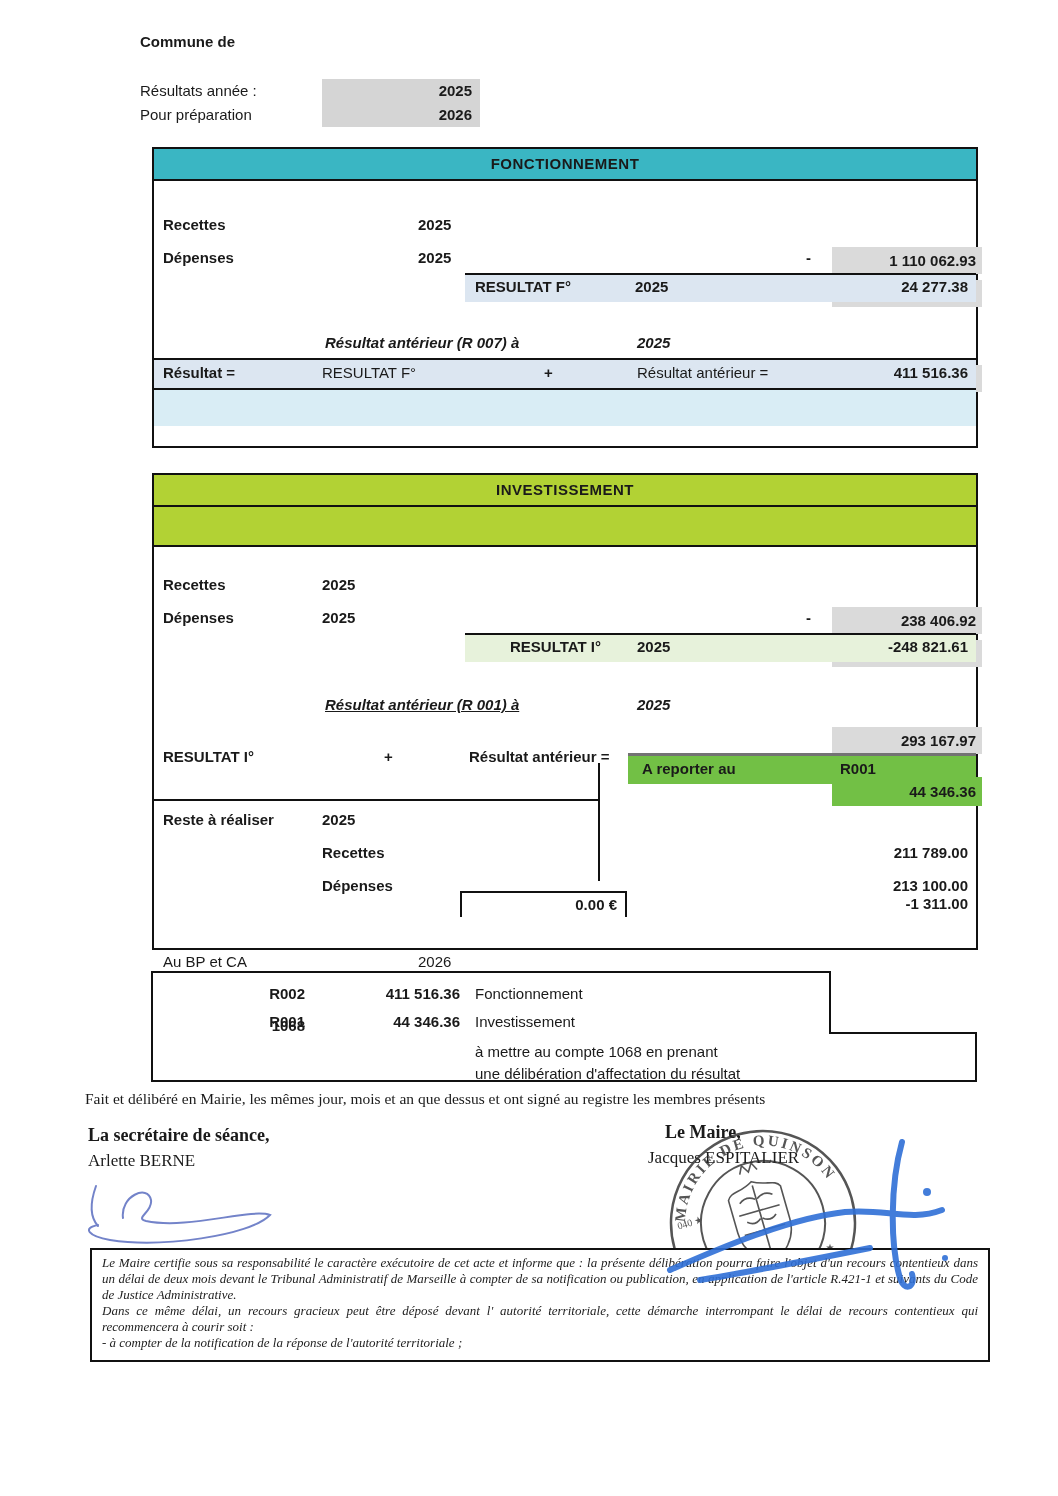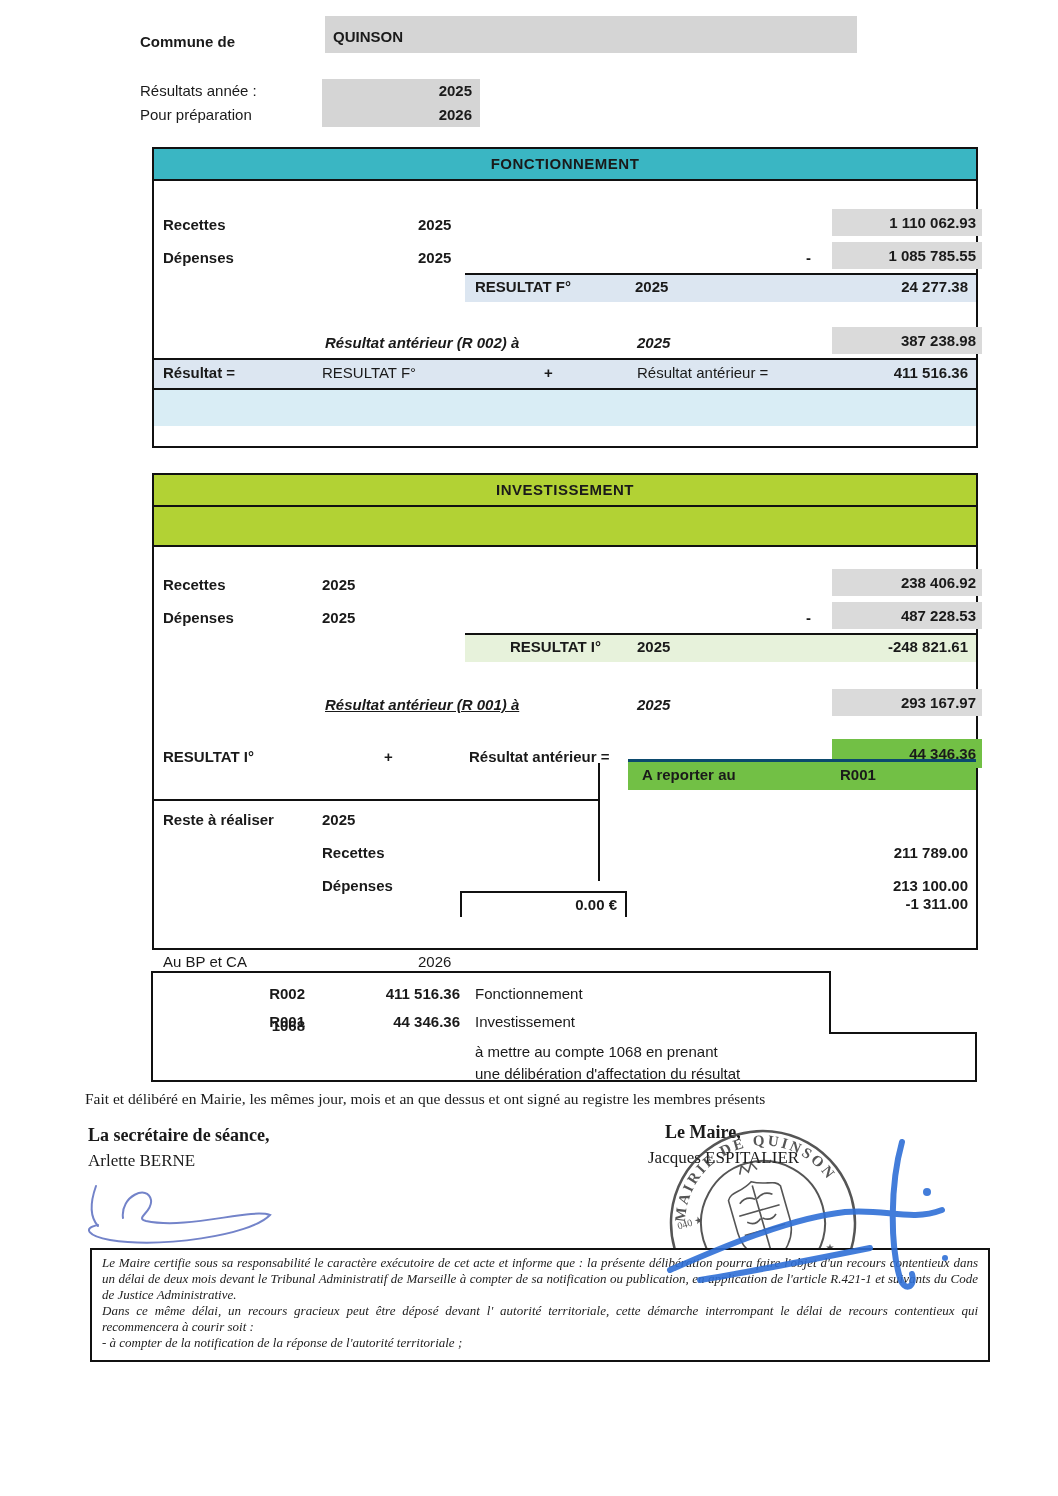--- a/index.html
+++ b/index.html
@@ -5,40 +5,37 @@
   html,body{margin:0;padding:0;background:#ffffff;}
   #page{position:relative;width:1058px;height:1444px;background:#fff;overflow:hidden;
         font-family:"Liberation Sans",sans-serif;color:#1a1a1a;}
   .abs{position:absolute;}
   .b{font-weight:bold;}
   .i{font-style:italic;}
   .serif{font-family:"Liberation Serif",serif;}
   .t15{font-size:15px;line-height:20px;}
   .right{text-align:right;}
   .graybox{background:#d5d5d5;}
-  .cell{background:#dadada;height:27px;line-height:27px;text-align:right;padding-right:6px;font-weight:bold;font-size:15px;}
+  .cell{background:#dadada;height:27px;line-height:27px;text-align:right;padding-right:6px;font-weight:bold;font-size:15px;margin-top:38px;}
   .tbl{position:absolute;box-sizing:border-box;border:2px solid #111;background:#fff;}
   .hdr{position:absolute;left:0;top:0;width:822px;height:32px;line-height:30px;text-align:center;
        font-weight:bold;font-size:15px;letter-spacing:.5px;border-bottom:2px solid #111;box-sizing:border-box;}
   .band{position:absolute;box-sizing:border-box;}
   .legal{position:absolute;left:90px;top:1248px;width:900px;height:114px;box-sizing:border-box;
          border:2px solid #111;padding:5px 10px;font-family:"Liberation Serif",serif;
          font-style:italic;font-size:13px;line-height:16px;color:#222;background:#fff;}
   .legal p{margin:0;text-align:justify;}
   svg{position:absolute;overflow:visible;}
 </style>
 </head>
 <body>
 
 <div id="page">
 
   <div class="abs b t15" style="left:140px;top:32px;">Commune de</div>
-  <div class="abs graybox" style="left:325px;top:16px;width:532px;height:37px;">
-    <span class="b t15" style="position:absolute;left:8px;bottom:6px;">QUINSON</span>
-  </div>
   <div class="abs t15" style="left:140px;top:81px;">Résultats année :</div>
   <div class="abs graybox right b t15" style="left:322px;top:79px;width:158px;height:24px;line-height:24px;padding-right:8px;box-sizing:border-box;">2025</div>
   <div class="abs t15" style="left:140px;top:105px;">Pour préparation</div>
   <div class="abs graybox right b t15" style="left:322px;top:103px;width:158px;height:24px;line-height:24px;padding-right:8px;box-sizing:border-box;">2026</div>
 
   <div class="tbl" style="left:152px;top:147px;width:826px;height:301px;">
     <div class="hdr" style="background:#3ab6c3;">FONCTIONNEMENT</div>
 
     <div class="abs b t15" style="left:9px;top:66px;">Recettes</div>
     <div class="abs b t15" style="left:264px;top:66px;">2025</div>
@@ -48,21 +45,21 @@
     <div class="abs b t15" style="left:264px;top:99px;">2025</div>
     <div class="abs b t15" style="left:652px;top:99px;">-</div>
     <div class="abs cell" style="left:678px;top:93px;width:144px;">1 085 785.55</div>
 
     <div class="band" style="left:311px;top:124px;width:511px;height:29px;background:#dce6f1;border-top:2px solid #111;">
       <span class="abs b" style="left:10px;top:3px;font-size:15px;">RESULTAT F°</span>
       <span class="abs b" style="left:170px;top:3px;font-size:15px;">2025</span>
       <span class="abs b" style="right:8px;top:3px;font-size:15px;">24 277.38</span>
     </div>
 
-    <div class="abs b i t15" style="left:171px;top:184px;">Résultat antérieur (R 002) à</div>
+    <div class="abs b i t15" style="left:171px;top:184px;">Résultat antérieur (R 007) à</div>
     <div class="abs b i t15" style="left:483px;top:184px;">2025</div>
     <div class="abs cell" style="left:678px;top:178px;width:144px;">387 238.98</div>
 
     <div class="band" style="left:0;top:209px;width:822px;height:32px;background:#dce6f1;border-top:2px solid #111;border-bottom:2px solid #111;">
       <span class="abs b" style="left:9px;top:4px;font-size:15px;">Résultat =</span>
       <span class="abs" style="left:168px;top:4px;font-size:15px;">RESULTAT F°</span>
       <span class="abs b" style="left:390px;top:4px;font-size:15px;">+</span>
       <span class="abs" style="left:483px;top:4px;font-size:15px;">Résultat antérieur =</span>
       <span class="abs b" style="right:8px;top:4px;font-size:15px;">411 516.36</span>
     </div>
@@ -90,21 +87,21 @@
 
     <div class="abs b i t15" style="left:171px;top:220px;text-decoration:underline;">Résultat antérieur (R 001) à</div>
     <div class="abs b i t15" style="left:483px;top:220px;">2025</div>
     <div class="abs cell" style="left:678px;top:214px;width:144px;">293 167.97</div>
 
     <div class="abs b t15" style="left:9px;top:272px;">RESULTAT I°</div>
     <div class="abs b t15" style="left:230px;top:272px;">+</div>
     <div class="abs b t15" style="left:315px;top:272px;">Résultat antérieur =</div>
     <div class="abs cell" style="left:678px;top:264px;width:144px;height:29px;line-height:29px;background:#72c045;">44 346.36</div>
 
-    <div class="band" style="left:474px;top:284px;width:348px;height:31px;background:#72c045;border-top:3px solid #0c4a6e;padding-left:22px;">
+    <div class="band" style="left:474px;top:278px;width:348px;height:31px;background:#72c045;border-top:3px solid #737373;padding-left:22px;">
       <span class="abs b" style="left:14px;top:4px;font-size:15px;">A reporter au</span>
       <span class="abs b" style="left:212px;top:4px;font-size:15px;">R001</span>
     </div>
 
     <div class="abs" style="left:444px;top:288px;width:2px;height:118px;background:#111;"></div>
     <div class="abs" style="left:0;top:324px;width:444px;height:2px;background:#111;"></div>
 
     <div class="abs b t15" style="left:9px;top:335px;">Reste à réaliser</div>
     <div class="abs b t15" style="left:168px;top:335px;">2025</div>
 

